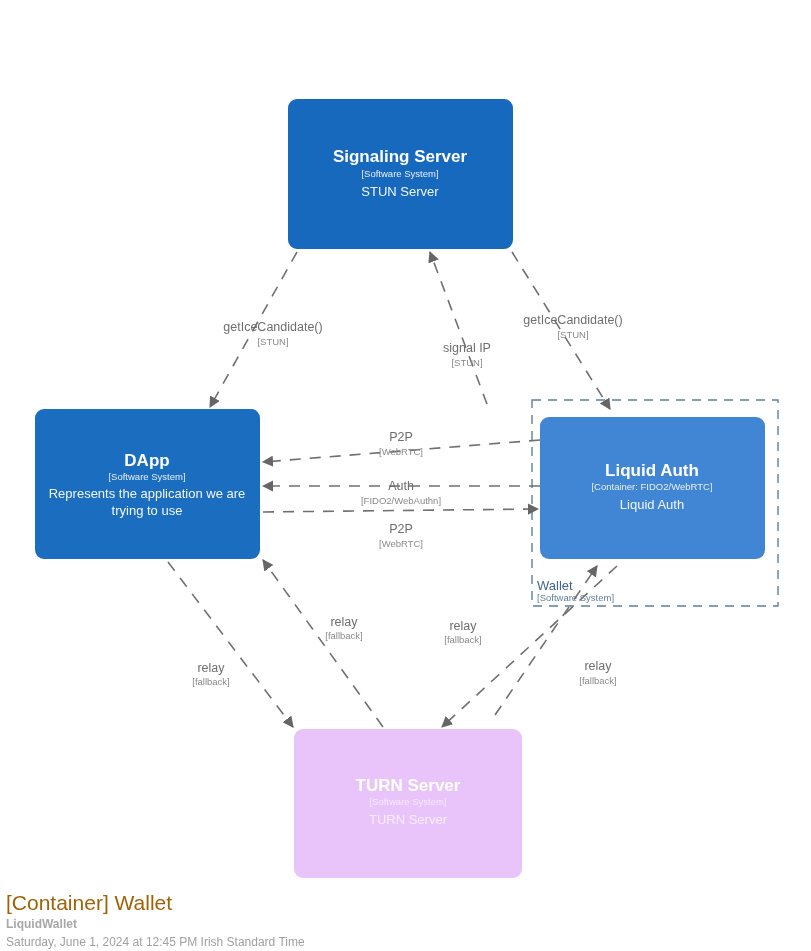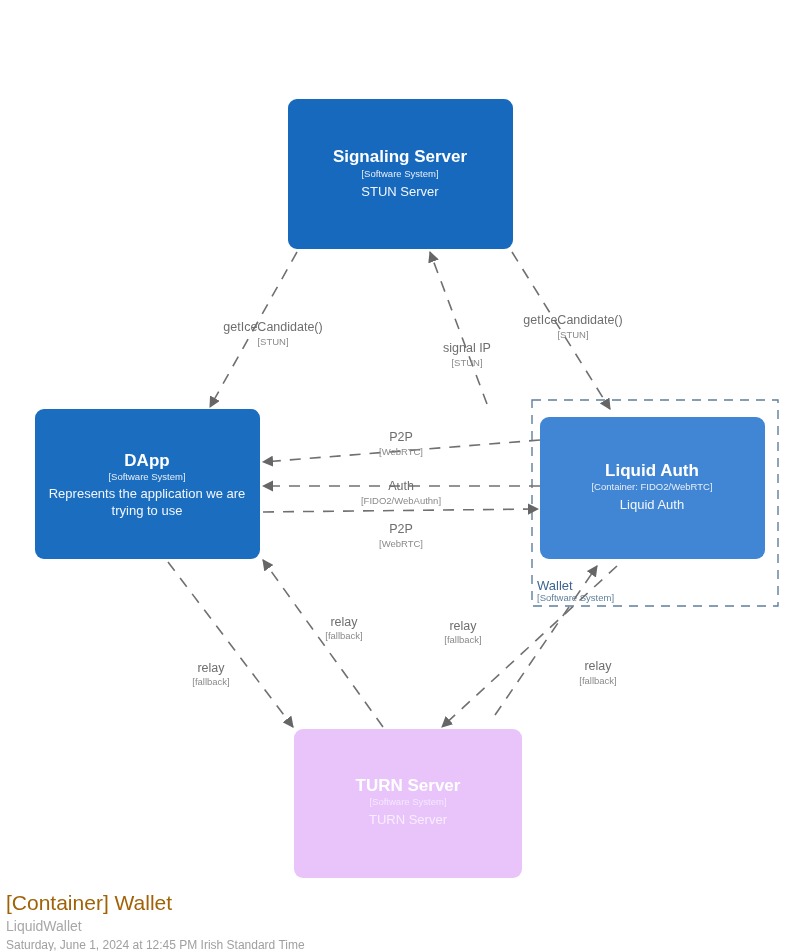--- a/index.html
+++ b/index.html
@@ -23,21 +23,21 @@
 
   .edge-label{font-size:12.5px;fill:#6e6e6e;}
   .edge-tech{font-size:9.5px;fill:#8a8a8a;}
 
   .boundary-rect{fill:none;stroke:#5f7f9c;stroke-width:1.4;stroke-dasharray:9 7;}
   .boundary-name{font-size:13px;fill:#3f6491;}
   .boundary-type{font-size:9.5px;fill:#5f7f9c;}
 
   .footer{position:absolute;left:6px;top:890px;}
   .footer-title{font-size:21px;color:#a16207;line-height:1.25;}
-  .footer-sub{font-size:14px;color:#a8a8a8;line-height:1.45;}
+  .footer-sub{font-size:12px;color:#a8a8a8;line-height:1.45;font-weight:bold;}
   .footer-date{font-size:12px;color:#a0a0a0;line-height:1.45;}
 </style>
 </head>
 <body>
 
 <svg id="diagram" viewBox="0 0 811 951">
   <defs>
     <marker id="ah" viewBox="0 0 10 10" refX="9" refY="5" markerWidth="7" markerHeight="7" orient="auto-start-reverse">
       <path d="M0,0 L10,5 L0,10 z" class="arrowhead"></path>
     </marker>

